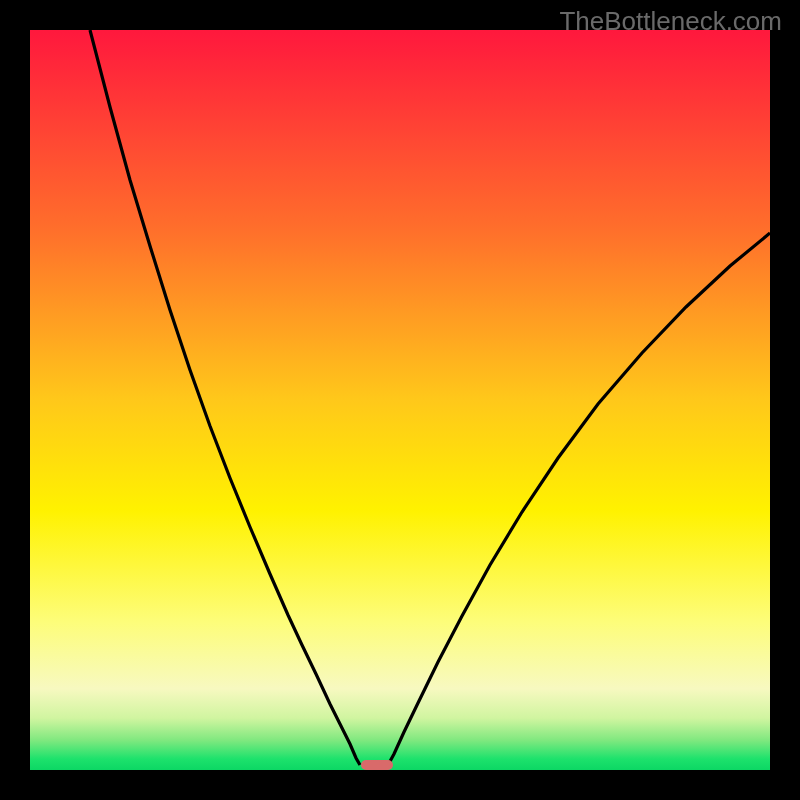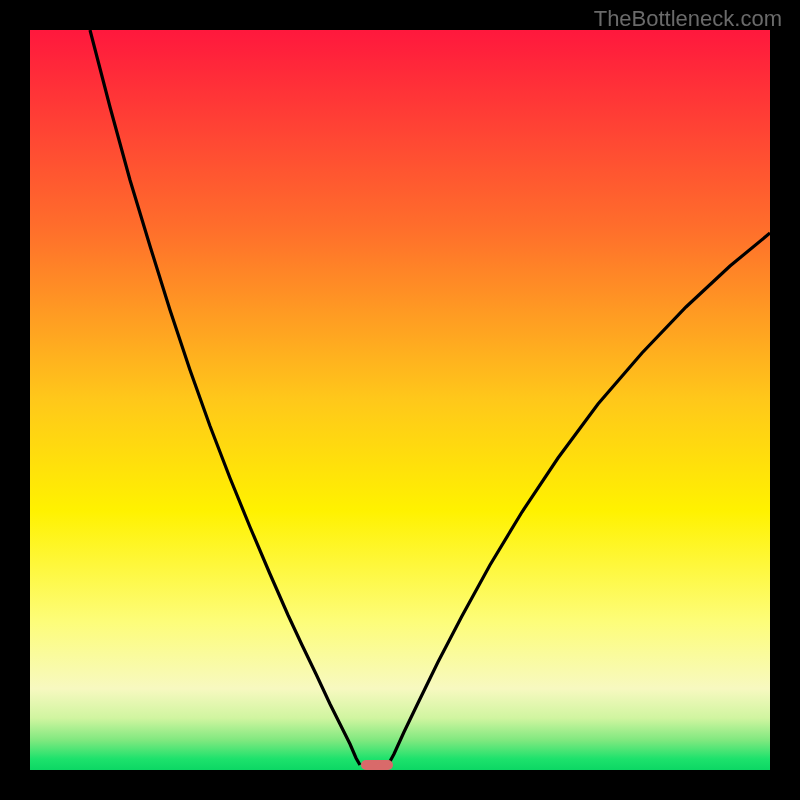--- a/index.html
+++ b/index.html
@@ -1,17 +1,17 @@
 <!DOCTYPE html>
 <html><head>
   <meta charset="utf-8">
   <style>
     * { margin: 0; padding: 0; box-sizing: border-box; }
     body { width: 800px; height: 800px; background: #000; position: relative; font-family: Arial, sans-serif; }
-    .watermark { position: absolute; top: 6px; right: 18px; color: #6a6a6a; font-size: 22px; font-weight: 500; z-index: 10; }
+    .watermark { position: absolute; top: 6px; right: 18px; color: #6a6a6a; font-size: 26px; font-weight: 500; z-index: 10; }
     .frame { position: absolute; top: 30px; left: 30px; width: 740px; height: 740px; overflow: hidden; }
     .gradient-bg { width: 100%; height: 100%; position: absolute; top: 0; left: 0; }
     .curve-layer { position: absolute; top: 0; left: 0; width: 100%; height: 100%; }
     .marker { position: absolute; border-radius: 5px; }
   </style>
 </head>
 <body>
 
 <div class="watermark">TheBottleneck.com</div>
 

